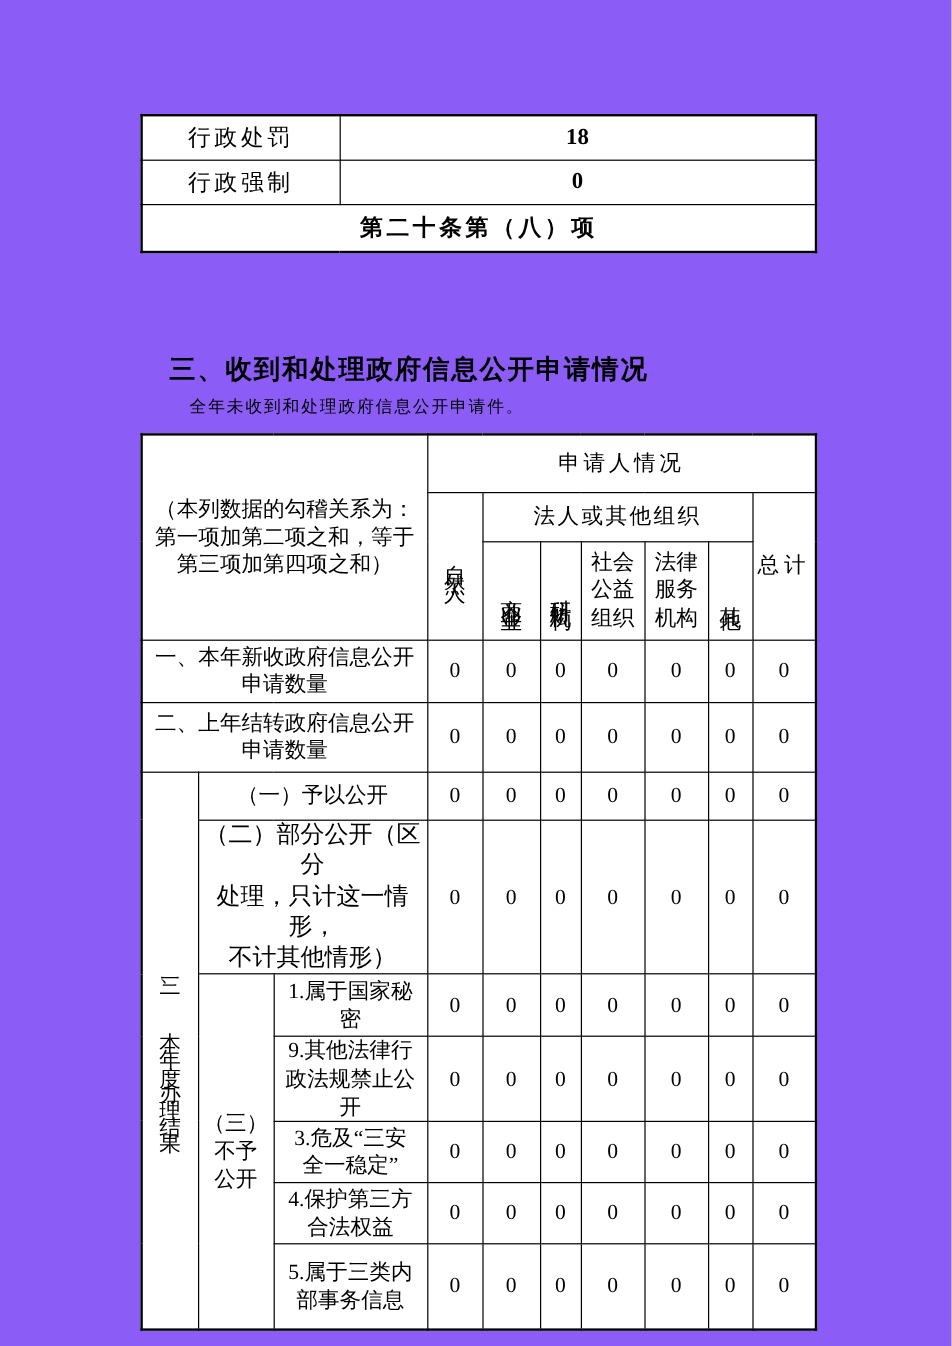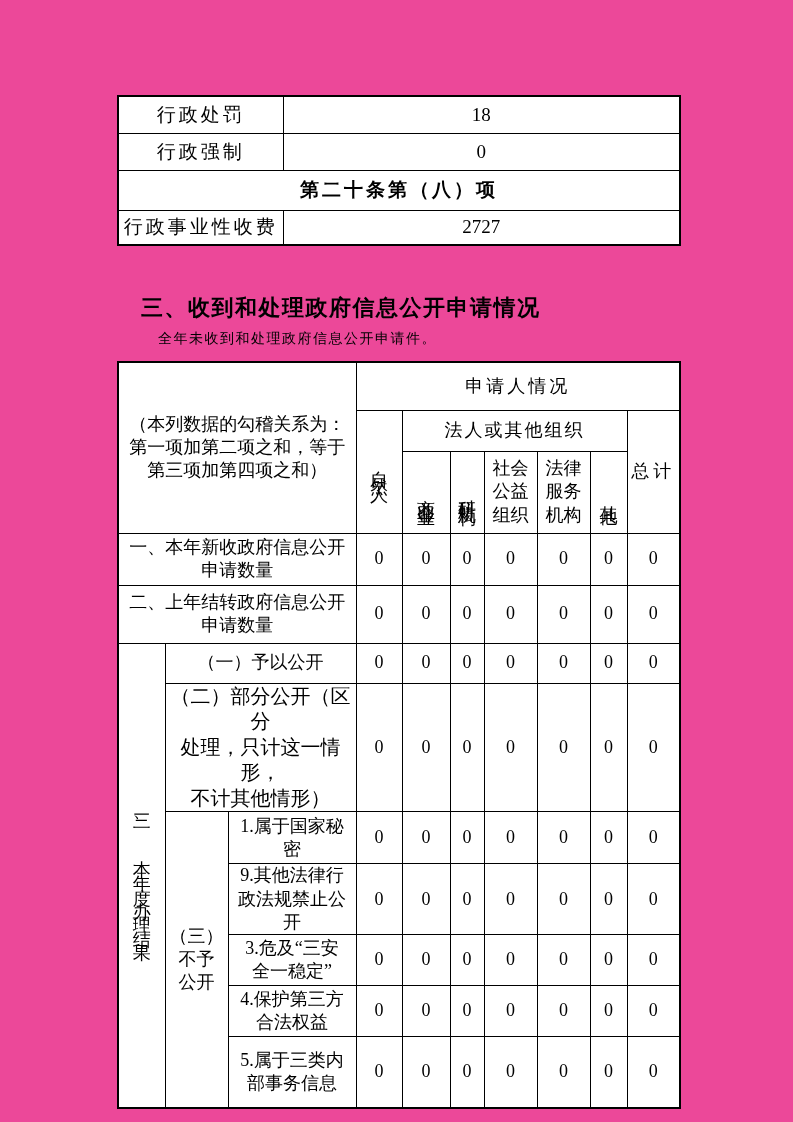--- a/index.html
+++ b/index.html
@@ -1,25 +1,25 @@
 <!DOCTYPE html>
 <html><head>
 <meta charset="utf-8">
 <style>
   html,body{margin:0;padding:0;background:#fff;}
-  .page{position:relative;width:793px;height:1122px;background:#ec4899;color:#000;
+  .page{position:relative;width:793px;height:1122px;background:#8b5cf6;color:#000;
         font-family:"Liberation Serif",serif;overflow:hidden;}
   table{border-collapse:collapse;table-layout:fixed;position:absolute;background:#fff;}
   .tbl{border:2px solid #000;}
   .tbl td{border:1px solid #000;text-align:center;vertical-align:middle;padding:0 1px;overflow:hidden;}
 
   
   #fees{left:117px;top:95px;width:564px;font-size:19px;}
   #fees td{letter-spacing:3px;}
-  #fees td.num{letter-spacing:0;}
+  #fees td.num{letter-spacing:0;font-weight:bold;}
   .hei{font-family:"Liberation Sans",sans-serif;font-weight:bold;}
 
   
   .sec-heading{position:absolute;left:141px;top:293px;font-family:"Liberation Sans",sans-serif;
                font-weight:bold;font-size:22px;letter-spacing:1.5px;}
   .sec-para{position:absolute;left:158px;top:330px;font-size:14px;letter-spacing:1.5px;}
 
   
   #apps{left:117px;top:361px;width:564px;font-size:18px;}
   #apps td{line-height:1.28;}
@@ -43,24 +43,20 @@
         <tr style="height:37px">
       <td>行政处罚</td>
       <td class="num">18</td>
     </tr>
     <tr style="height:37px">
       <td>行政强制</td>
       <td class="num">0</td>
     </tr>
     <tr style="height:40px">
       <td colspan="2" class="hei">第二十条第（八）项</td>
-    </tr>
-    <tr style="height:35px">
-      <td>行政事业性收费</td>
-      <td class="num">2727</td>
     </tr>
   </tbody>
     </table>
 
   <div class="sec-heading">三、收到和处理政府信息公开申请情况</div>
   <div class="sec-para">全年未收到和处理政府信息公开申请件。</div>
 
   <table id="apps" class="tbl">
     <colgroup>
       <col style="width:47px">

